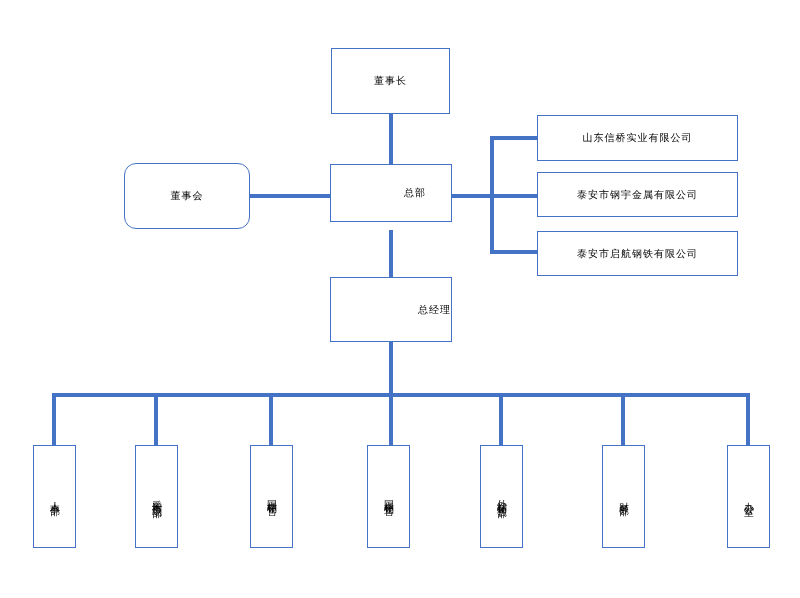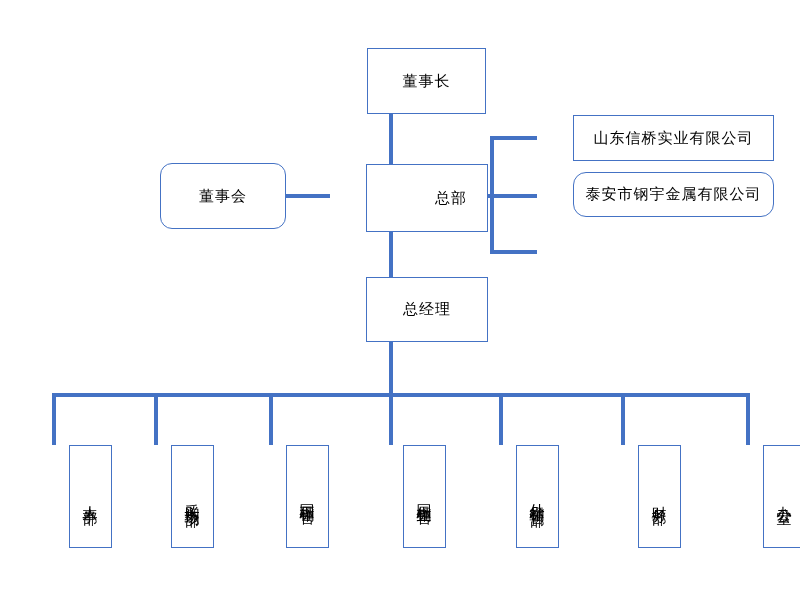--- a/index.html
+++ b/index.html
@@ -17,32 +17,31 @@
   }
   
   .node {
     position: absolute;
     box-sizing: border-box;
     background: #ffffff;
     border: 1.5px solid var(--border-color, #4472C4);
     display: flex;
     align-items: center;
     justify-content: center;
-    font-size: 15px;
+    font-size: 10px;
     color: var(--text-color, #000000);
     letter-spacing: 1px;
     z-index: 2;
-    margin-left: 36px;
   }
   .n-chairman { left: 331px; top: 48px;  width: 119px; height: 66px; }
   .n-board    { left: 124px; top: 163px; width: 126px; height: 66px; border-radius: 12px; }
-  .n-hq       { left: 330px; top: 164px; width: 122px; height: 68px; padding-left: 48px; }
-  .n-gm       { left: 330px; top: 277px; width: 122px; height: 65px; }
+  .n-hq       { left: 330px; top: 164px; width: 122px; height: 58px; padding-left: 48px; }
+  .n-gm       { left: 330px; top: 277px; width: 122px; height: 65px; justify-content: flex-end; }
   .n-sub1     { left: 537px; top: 115px; width: 201px; height: 46px; justify-content: center; }
-  .n-sub2     { left: 537px; top: 172px; width: 201px; height: 45px; border-radius: 13px; }
+  .n-sub2     { left: 537px; top: 172px; width: 201px; height: 45px; }
   .n-sub3     { left: 537px; top: 231px; width: 201px; height: 45px; }
   .dept       { top: 445px; width: 43px; height: 103px; }
   .d1 { left: 33px;  }
   .d2 { left: 135px; }
   .d3 { left: 250px; }
   .d4 { left: 367px; }
   .d5 { left: 480px; }
   .d6 { left: 602px; }
   .d7 { left: 727px; }
   .vlabel {
@@ -108,20 +107,23 @@
   <div class="node n-hq">
     <span>总部</span>
   </div>
 
   <div class="node n-sub1">
     <span>山东信桥实业有限公司</span>
   </div>
   <div class="node n-sub2">
     <span>泰安市钢宇金属有限公司</span>
   </div>
+  <div class="node n-sub3">
+    <span>泰安市启航钢铁有限公司</span>
+  </div>
 
   <div class="node n-gm">
     <span>总经理</span>
   </div>
 
   <div class="node dept d1">
     <span class="vlabel">人事部</span>
   </div>
   <div class="node dept d2">
     <span class="vlabel">采购市场部</span>

